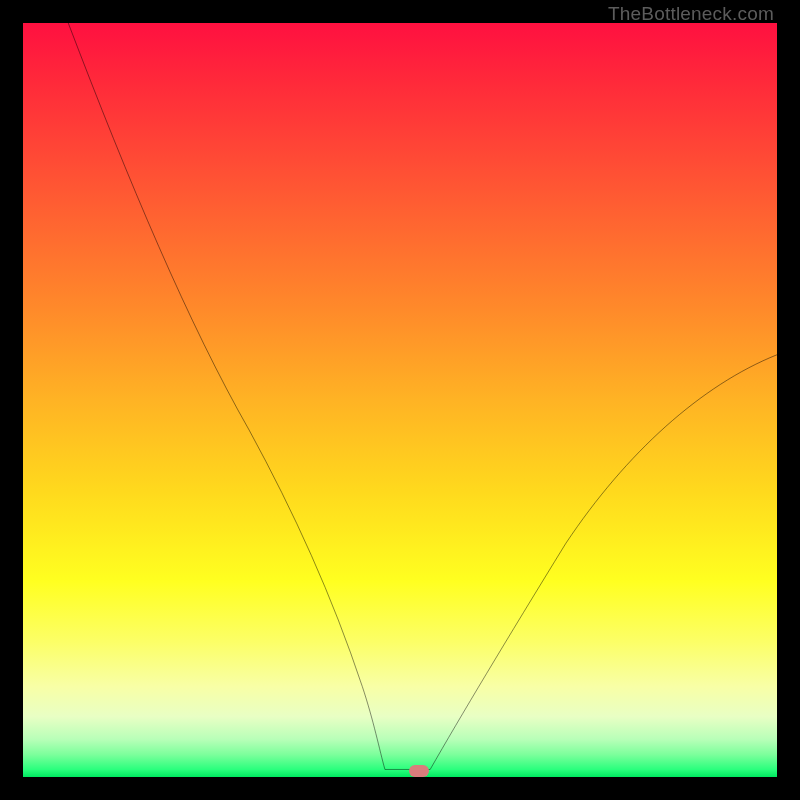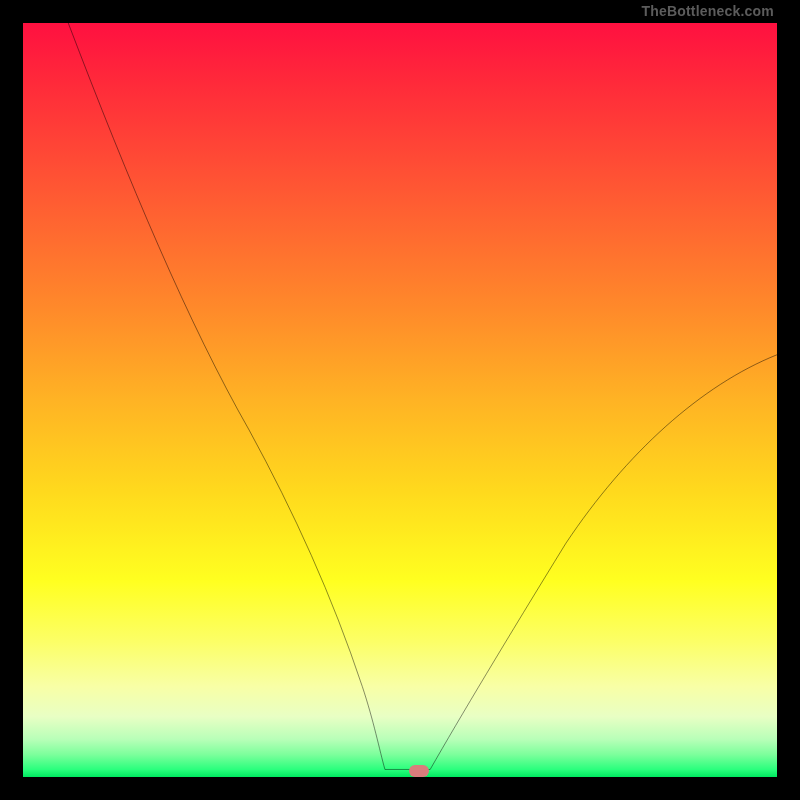--- a/index.html
+++ b/index.html
@@ -57,22 +57,22 @@
     height: 12px;
     border-radius: 6px;
     background: #d97c7c;
     transform: translate(-50%, -50%);
   }
   .watermark {
     position: absolute;
     top: 3px;
     right: 26px;
     color: #5c5c5c;
-    font-size: 14px;
-    font-weight: 700;
+    font-size: 19px;
+    font-weight: 400;
     letter-spacing: 0.2px;
     pointer-events: none;
     user-select: none;
   }
 </style>
 </head>
 <body>
 
 <div class="frame">
 

